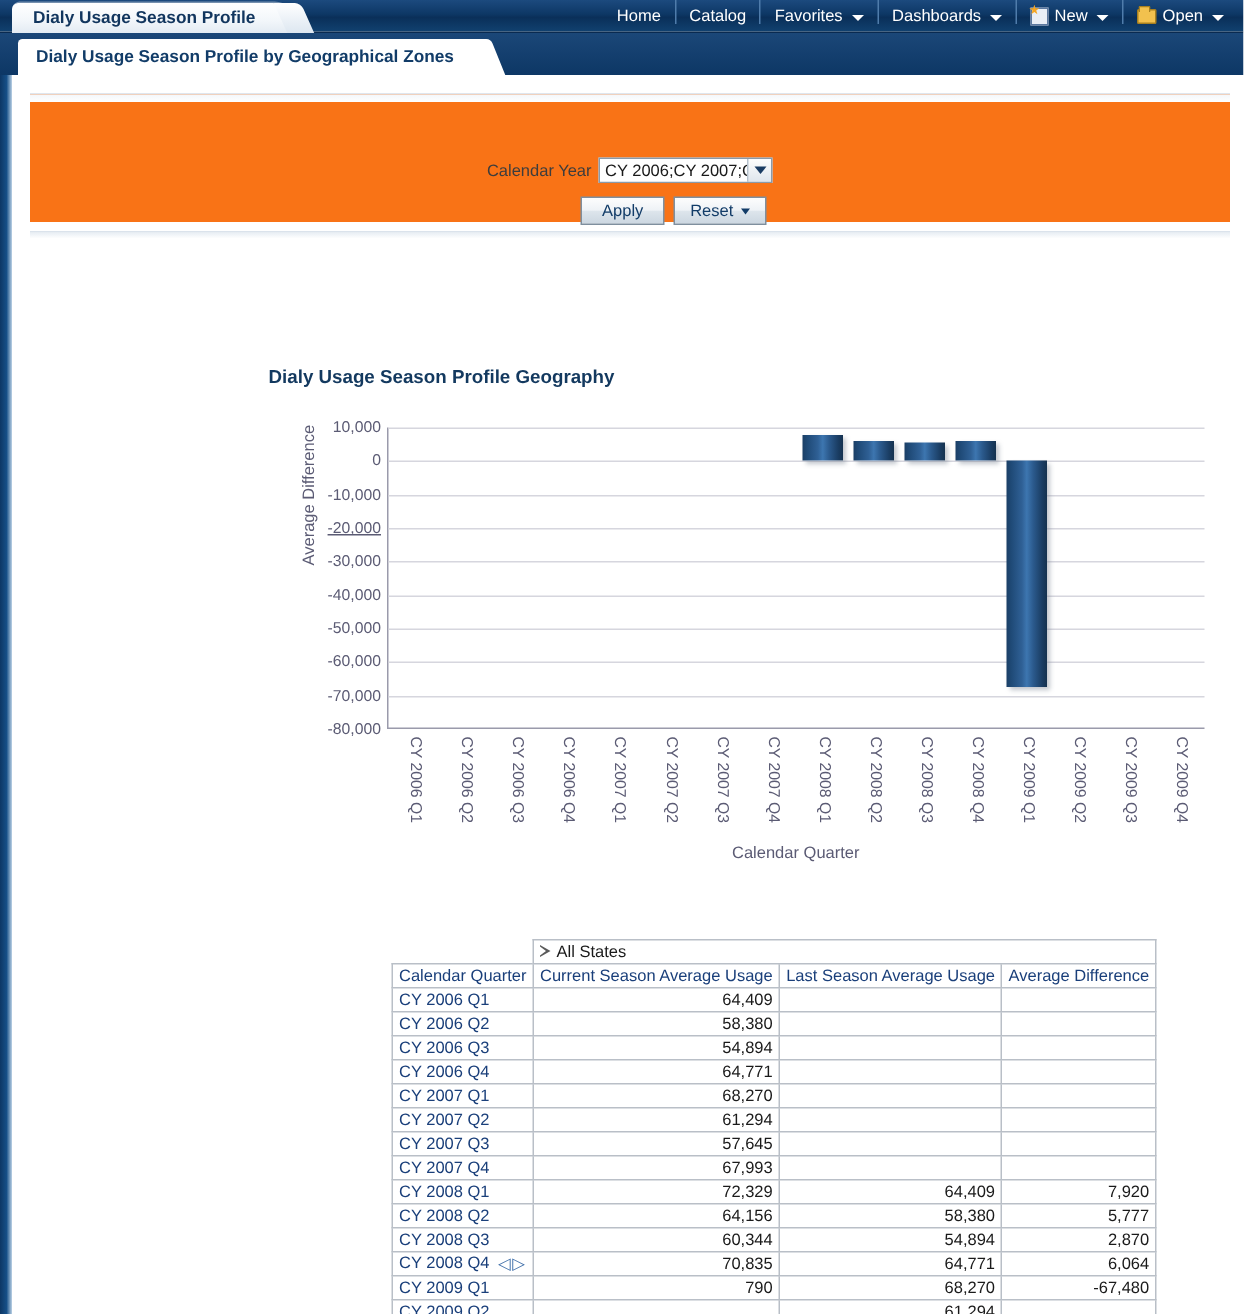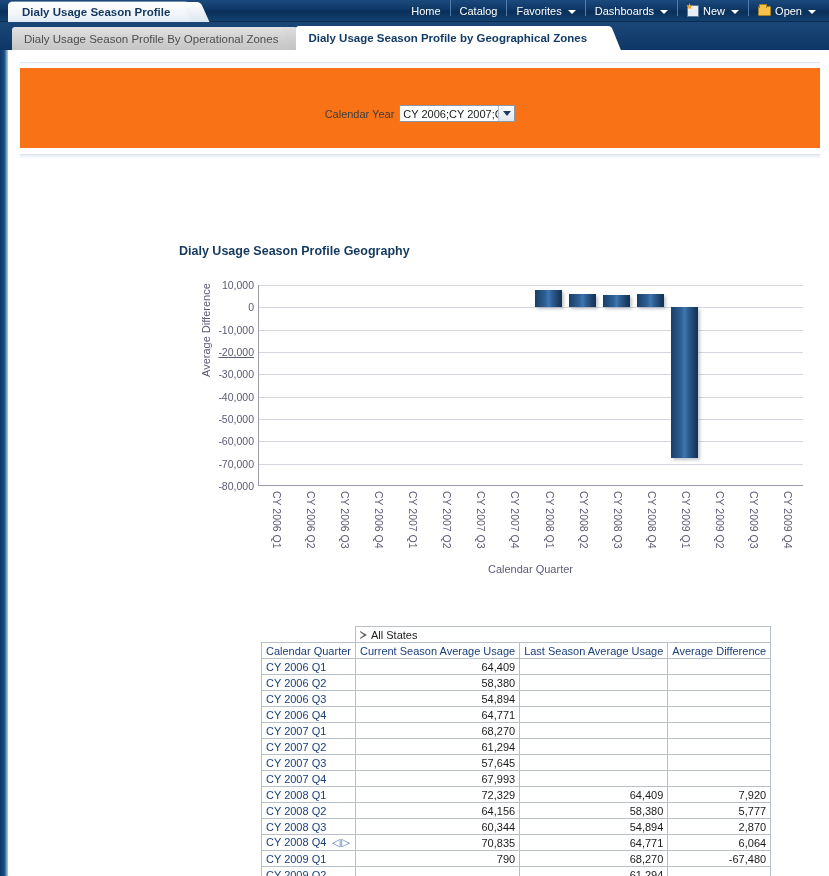--- a/index.html
+++ b/index.html
@@ -270,41 +270,47 @@
         <div class="gnav-item">
           <span class="ico-folder"></span>
           <span>Open</span>
           <i class="caret-d"></i>
         </div>
       </div>
   </div>
 
   <div class="tabstrip">
     <div class="tabs-inner" id="pagetabs">
-        <div class="ptab inactive">
-          <span>Dialy Usage Season Profile By Operational Zones</span>
-        </div>
         <div class="ptab active">
           <span>Dialy Usage Season Profile by Geographical Zones</span>
         </div>
       </div>
   </div>
 
   <div class="content">
     <div class="leftrail"></div>
     <div class="page-body">
 
       <div class="prompt-panel">
         <div class="prompt-row">
           <span class="prompt-label">Calendar Year</span>
           <span class="combo">
             <span class="cval">CY 2006;CY 2007;CY</span>
             <span class="cbtn">
                 <i></i>
               </span>
+          </span>
+        </div>
+        <div class="btnrow">
+          <span class="btn">
+            <span>Apply</span>
+          </span>
+          <span class="btn">
+            <span>Reset</span>
+            <i class="caret-b"></i>
           </span>
         </div>
       </div>
       <div class="hr-sep"></div>
 
       <div class="chart-wrap">
         <div class="chart-title">Dialy Usage Season Profile Geography</div>
         <div class="ytitle">Average Difference</div>
         <div class="plot" id="plot">
             <div class="gridline" style="top: 0px;"></div>

